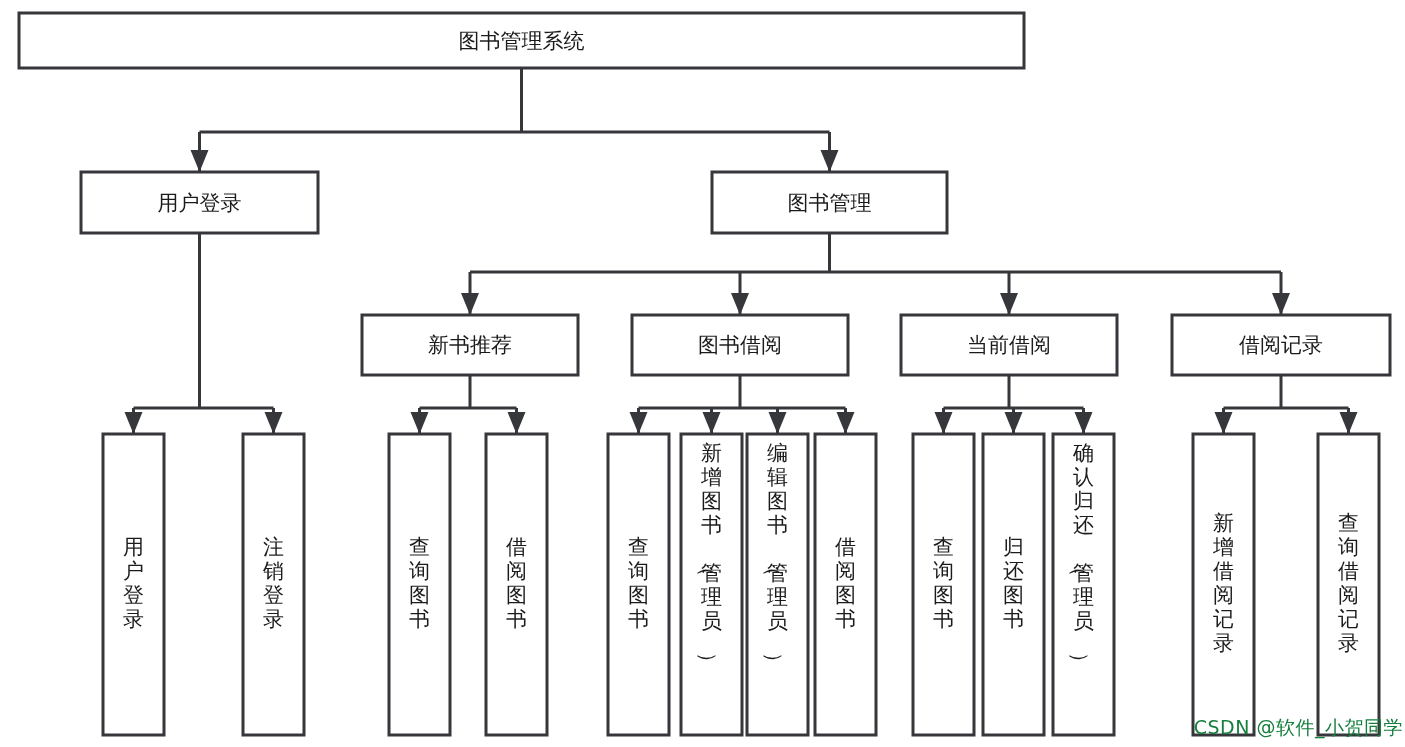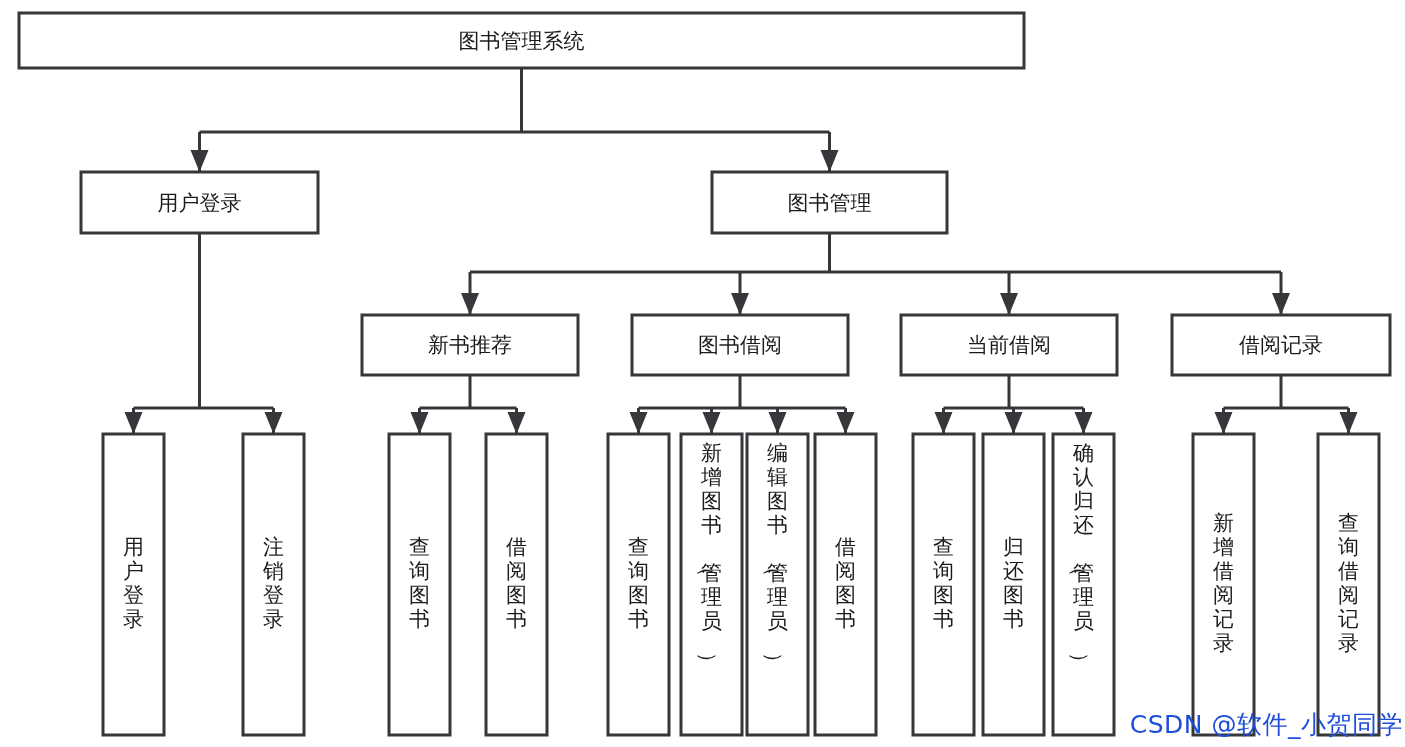--- a/index.html
+++ b/index.html
@@ -54,22 +54,22 @@
     font-family: "DejaVu Sans", "Liberation Sans", sans-serif;
     font-size: 21px;
     fill: #1b1b1b;
     text-anchor: middle;
   }
   .watermark {
     position: absolute;
     right: 14px;
     bottom: 6px;
     font-family: "DejaVu Sans", "Liberation Sans", sans-serif;
-    font-size: 25px;
-    color: #1d4ed8;
+    font-size: 19px;
+    color: #15803d;
     letter-spacing: 0.5px;
     white-space: nowrap;
     pointer-events: none;
   }
 </style>
 </head>
 <body>
 
 <div id="diagram-root">
   <svg id="flow" viewBox="0 0 1405 747" xmlns="http://www.w3.org/2000/svg">

